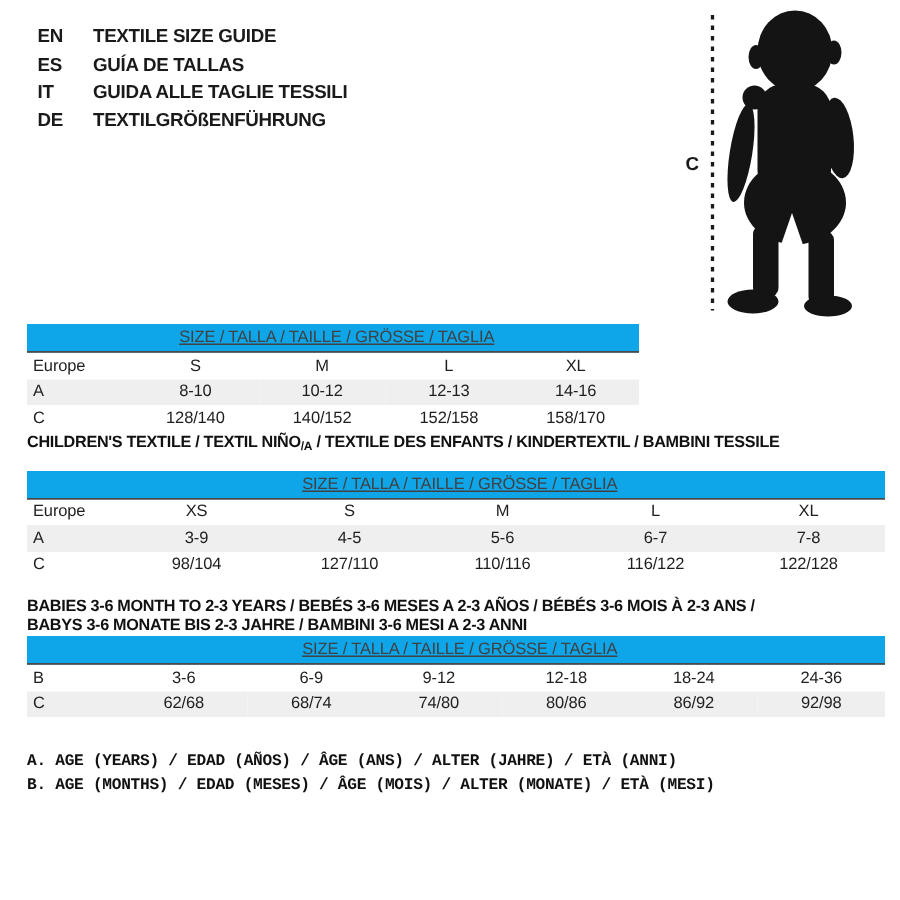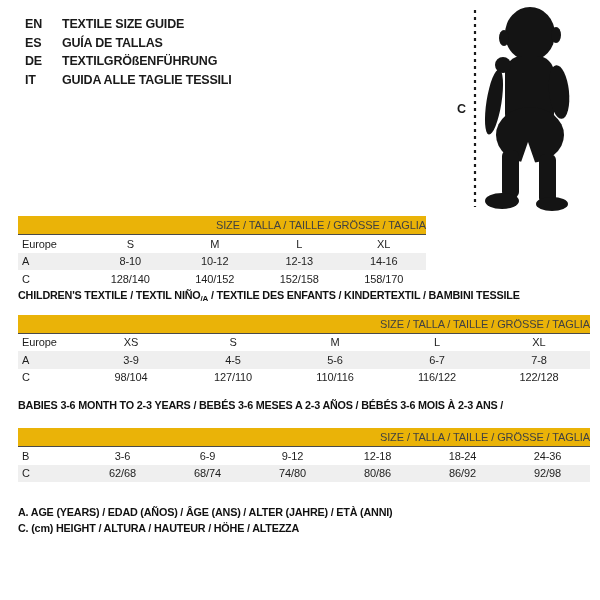--- a/index.html
+++ b/index.html
@@ -14,60 +14,60 @@
   .lang-code{width:37px;flex:0 0 37px;}
   .figure{position:absolute;top:2px;right:0;width:146px;height:212px;}
   .figure svg{position:absolute;left:0;top:0;}
   .c-label{position:absolute;left:3px;top:100px;font-weight:700;font-size:12.5px;}
 
   
   .block{margin-left:18px;}
   .tbl-title{margin:0 0 10px 0;font-size:10.8px;font-weight:700;letter-spacing:-0.2px;line-height:13px;color:#111;}
   .s2{margin-top:1px;}
   .s3{margin-top:13px;}
-  .s3 .tbl-title{margin-bottom:16px;}
+  .s3 .tbl-title{margin-bottom:0;}
   .sub-a{font-size:8px;vertical-align:-2px;font-weight:700;}
 
   table.sizes{border-collapse:collapse;table-layout:fixed;}
   table.t1{width:408px;}
   table.t2,table.t3{width:572px;}
   col.lab1{width:70px;}
   col.lab{width:62px;}
-  th.size-head{background:#eab308;color:#414141;font-weight:400;font-size:11px;text-align:right;
-    padding:2px 0 2px 5px;height:14px;border-bottom:1.5px solid #4a4a4a;letter-spacing:-0.1px;}
+  th.size-head{background:#0ea5e9;color:#414141;font-weight:400;font-size:11px;text-align:center;
+    padding:2px 0 2px 5px;height:14px;border-bottom:1.5px solid #4a4a4a;letter-spacing:-0.1px;text-decoration:underline;}
   td{font-size:11px;color:#1e1e1e;height:15.5px;padding:1px 0;text-align:center;letter-spacing:-0.1px;}
   td.lbl{text-align:left;padding-left:4px;}
   tr.shaded td{background:#efefef;}
 
   
   .notes{margin:22px 0 0 18px;}
-  .note{font-size:10.8px;font-weight:700;line-height:16px;letter-spacing:-0.2px;color:#111;}
+  .note{font-size:10.8px;font-weight:700;line-height:16px;letter-spacing:-0.2px;color:#111;font-family:Liberation Mono, monospace;}
 </style>
 </head>
 <body>
 
 <div class="page">
 
   <div class="top">
     <div class="languages">
       <div class="lang-row">
         <span class="lang-code">EN</span>
         <span class="lang-title">TEXTILE SIZE GUIDE</span>
       </div>
       <div class="lang-row">
         <span class="lang-code">ES</span>
         <span class="lang-title">GUÍA DE TALLAS</span>
       </div>
       <div class="lang-row">
+        <span class="lang-code">IT</span>
+        <span class="lang-title">GUIDA ALLE TAGLIE TESSILI</span>
+      </div>
+      <div class="lang-row">
         <span class="lang-code">DE</span>
         <span class="lang-title">TEXTILGRÖßENFÜHRUNG</span>
-      </div>
-      <div class="lang-row">
-        <span class="lang-code">IT</span>
-        <span class="lang-title">GUIDA ALLE TAGLIE TESSILI</span>
       </div>
     </div>
 
     <div class="figure">
       <span class="c-label">C</span>
       <svg width="146" height="212" viewBox="0 0 146 212">
         <line x1="21" y1="8" x2="21" y2="205" stroke="#1a1a1a" stroke-width="2.2" stroke-dasharray="3 4"></line>
         <g fill="#141414">
           <ellipse cx="76" cy="32" rx="25" ry="27"></ellipse>
           <ellipse cx="50" cy="36" rx="5" ry="8"></ellipse>
@@ -168,20 +168,21 @@
           <td>116/122</td>
           <td>122/128</td>
         </tr>
       </tbody>
     </table>
   </section>
 
   <section class="block s3">
     <h2 class="tbl-title">
       <span style="display:block">BABIES 3-6 MONTH TO 2-3 YEARS / BEBÉS 3-6 MESES A 2-3 AÑOS / BÉBÉS 3-6 MOIS À 2-3 ANS /</span>
+      <span style="display:block">BABYS 3-6 MONATE BIS 2-3 JAHRE / BAMBINI 3-6 MESI A 2-3 ANNI</span>
     </h2>
     <table class="sizes t3">
       <colgroup>
           <col class="lab">
           <col>
           <col>
           <col>
           <col>
           <col>
           <col>
@@ -209,16 +210,16 @@
           <td>80/86</td>
           <td>86/92</td>
           <td>92/98</td>
         </tr>
       </tbody>
     </table>
   </section>
 
   <div class="notes">
     <div class="note">A. AGE (YEARS) / EDAD (AÑOS) / ÂGE (ANS) / ALTER (JAHRE) / ETÀ (ANNI)</div>
-    <div class="note">C. (cm) HEIGHT / ALTURA / HAUTEUR / HÖHE / ALTEZZA</div>
+    <div class="note">B. AGE (MONTHS) / EDAD (MESES) / ÂGE (MOIS) / ALTER (MONATE) / ETÀ (MESI)</div>
   </div>
 
 </div>
 
 </body></html>

